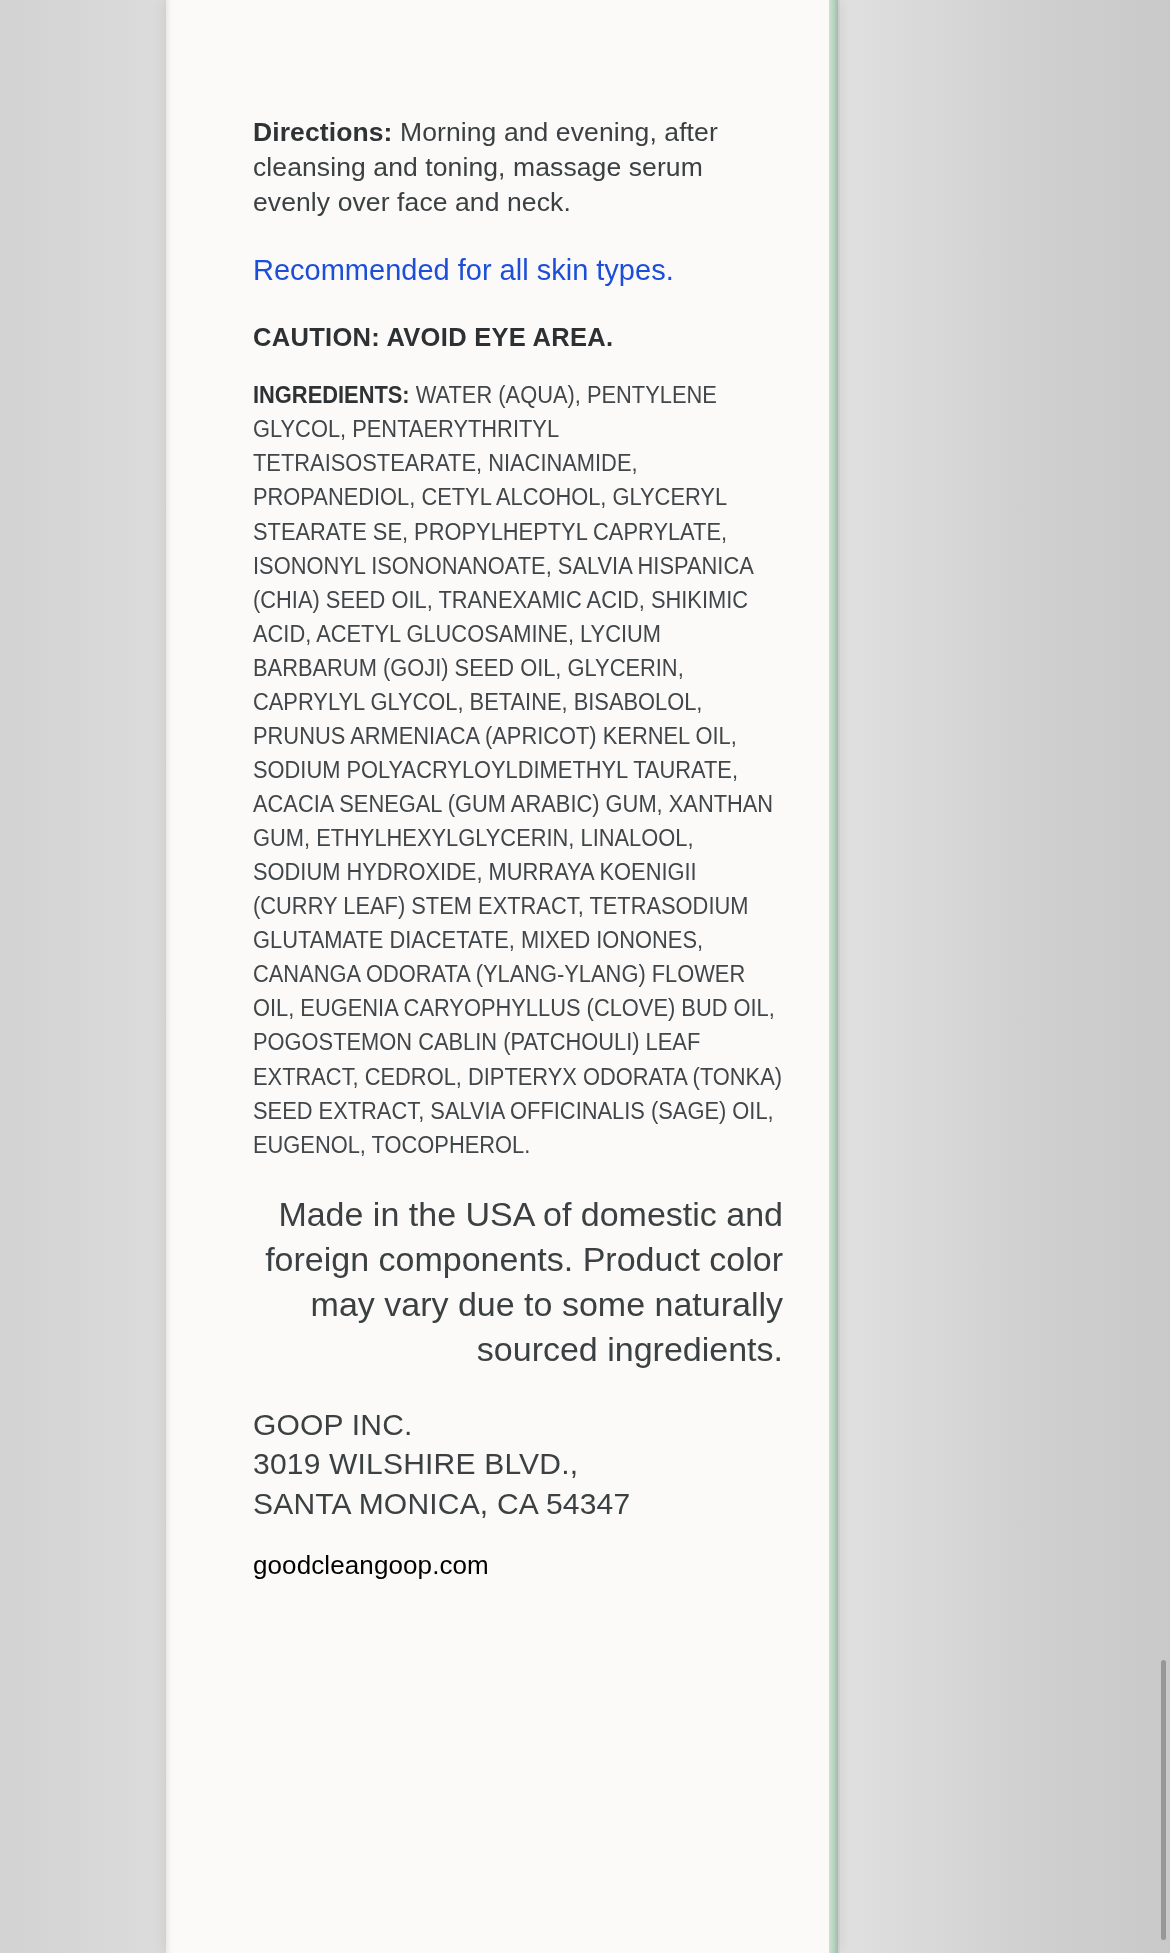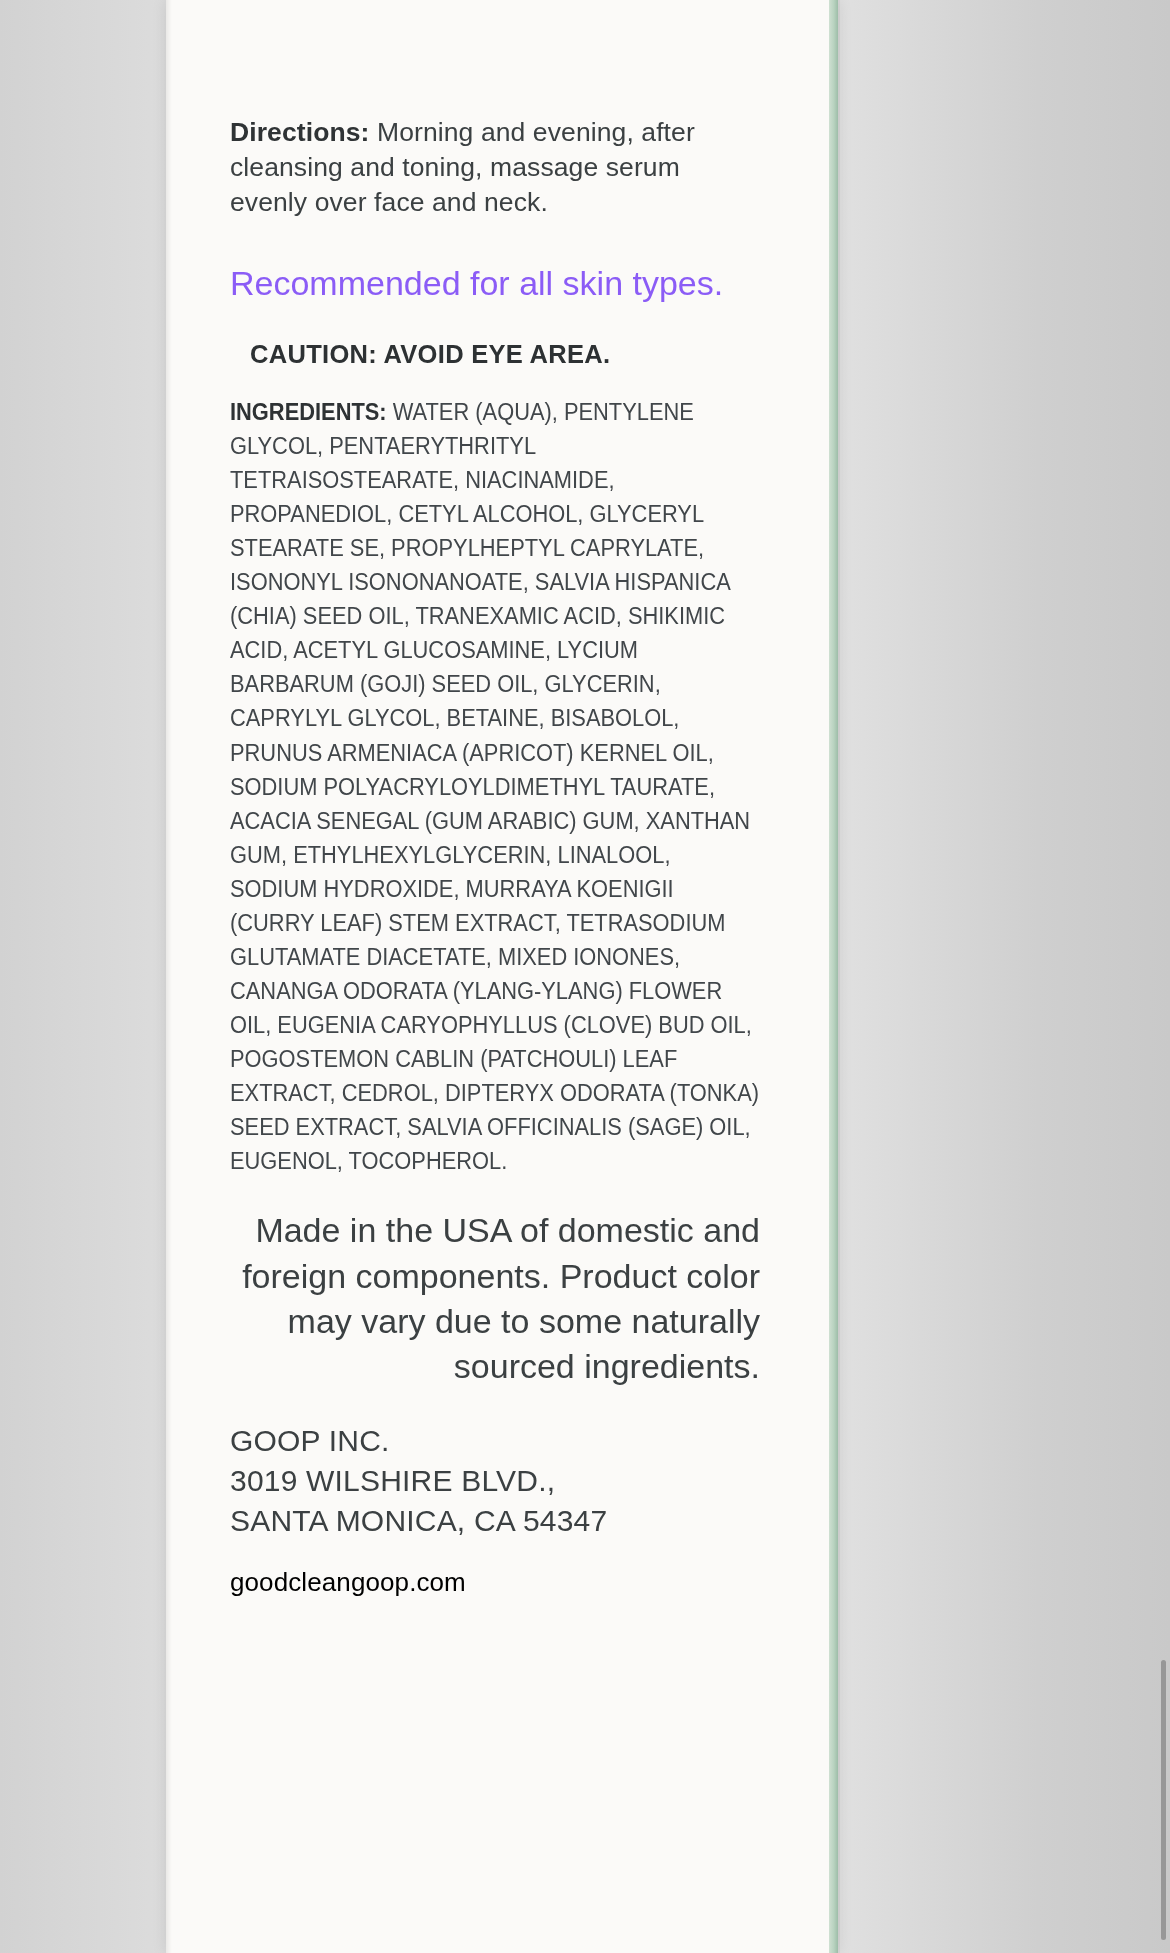--- a/index.html
+++ b/index.html
@@ -59,21 +59,21 @@
   .carton-left-shadow {
     position: absolute;
     left: 0; top: 0; bottom: 0;
     width: 6px;
     background: linear-gradient(90deg, rgba(0,0,0,0.07), rgba(0,0,0,0));
   }
 
   
   .panel-text {
     position: absolute;
-    left: 64px;
+    left: 87px;
     top: 115px;
     width: 530px;
     color: #3b3f41;
   }
 
   .block {
     margin-bottom: 26px;
   }
 
   .directions {
@@ -81,34 +81,33 @@
     line-height: 1.33;
     letter-spacing: 0.1px;
     color: #3b4042;
   }
   .directions .lead {
     font-weight: 700;
     color: #2f3335;
   }
 
   .recommended {
-    font-size: 34px;
+    font-size: 29px;
     line-height: 1.33;
-    color: #8b5cf6;
-    margin-top: 40px;
+    color: #1d4ed8;
+    margin-top: 30px;
   }
 
   .caution {
     font-size: 25.5px;
     font-weight: 600;
     letter-spacing: 0.3px;
     color: #2d3133;
     margin-top: 34px;
     margin-bottom: 26px;
-    margin-left: 20px;
   }
 
   .ingredients {
     font-size: 23.5px;
     line-height: 1.45;
     letter-spacing: 0.0px;
     color: #41464a;
     transform: scaleX(0.93);
     transform-origin: left top;
     width: 570px;

